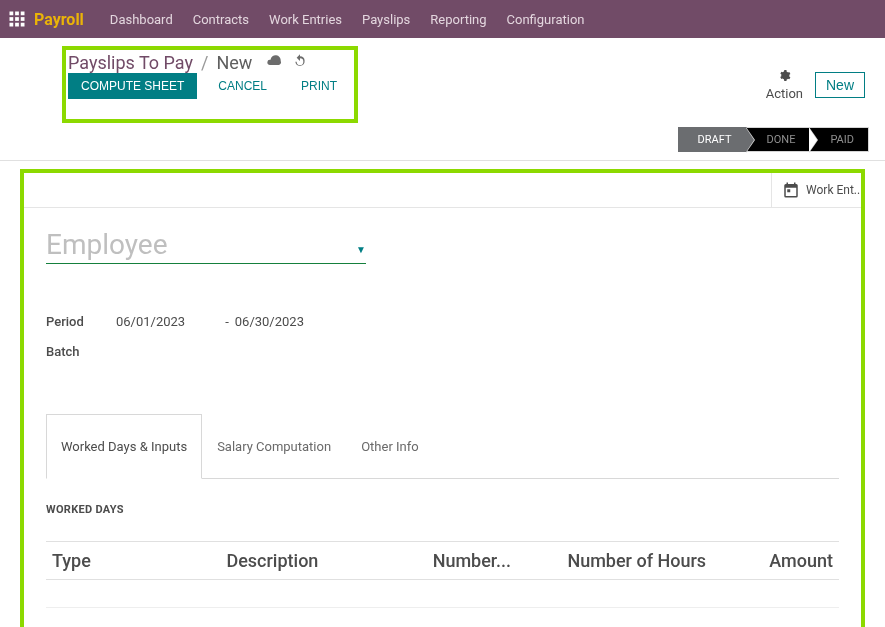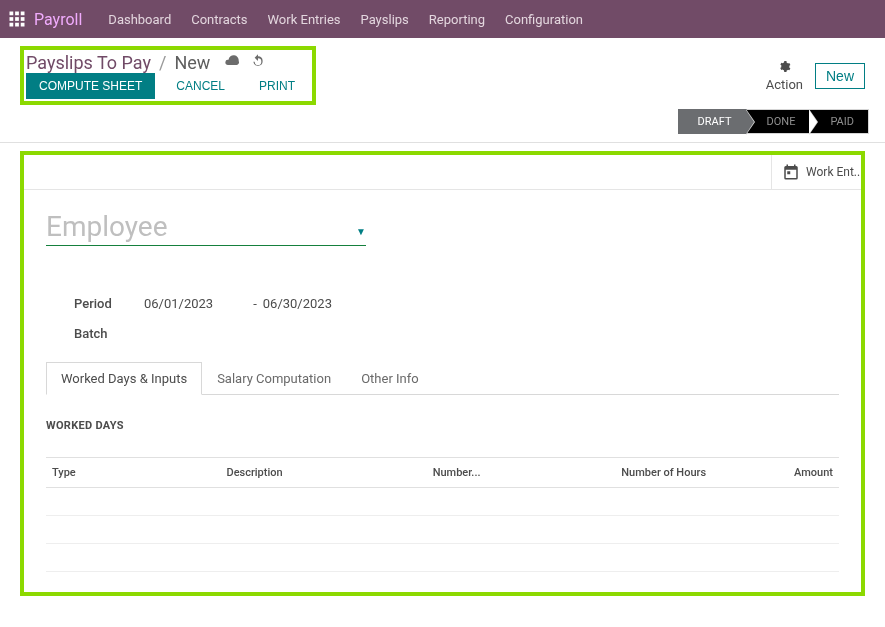--- a/index.html
+++ b/index.html
@@ -1,21 +1,21 @@
 <!DOCTYPE html>
 <html><head>
 <meta charset="utf-8">
 <style>
   * { box-sizing: border-box; margin: 0; padding: 0; }
   body { font-family: -apple-system, BlinkMacSystemFont, "Segoe UI", Roboto, sans-serif; font-size: 13px; color: #4c4c4c; background: #fff; }
   
   
   .navbar { background: #714B67; height: 38px; display: flex; align-items: center; padding: 0 8px; color: #e7e7e7; }
   .navbar .apps-icon { width: 18px; height: 18px; margin-right: 8px; cursor: pointer; }
-  .navbar .brand { color: #f0abfc; font-size: 16px; font-weight: 400; margin-right: 16px; }
+  .navbar .brand { color: #eab308; font-size: 16px; font-weight: 700; margin-right: 16px; }
   .navbar .nav-item { color: #e3d6de; padding: 0 10px; cursor: pointer; font-size: 13px; }
 
   
   .control-row { padding: 8px 20px 4px 20px; display: flex; align-items: center; justify-content: space-between; }
   .breadcrumb-line { display: flex; align-items: center; gap: 8px; font-size: 18px; }
   .breadcrumb-link { color: #714B67; cursor: pointer; }
   .breadcrumb-sep { color: #999; }
   .breadcrumb-current { color: #5f5f5f; }
   .breadcrumb-icons { display: flex; gap: 10px; margin-left: 6px; }
   .breadcrumb-icons svg { width: 16px; height: 16px; cursor: pointer; fill: #6c6c6c; }
@@ -43,50 +43,50 @@
   .status-step.active::after { border-left-color: #6b6d70; }
   .status-step::before {
     content: ""; position: absolute; right: -9px; top: -1px; width: 0; height: 0;
     border-top: 13px solid transparent; border-bottom: 13px solid transparent;
     border-left: 9px solid #d5d5d5; z-index: 1;
   }
   .status-step:last-child::after, .status-step:last-child::before { display:none;}
 
   
   .highlight-green { border: 4px solid #8cd900; }
-  .highlight-wrap-header { display: inline-block; padding: 2px 4px 2px 2px; }
+  .highlight-wrap-header { display: inline-block; padding: 2px 4px 20px 2px; margin-left: 42px; }
   
   
   .form-sheet { margin: 8px 20px 20px 20px; border: 4px solid #8cd900; background:#fff; }
   .form-top-actions { display:flex; justify-content:flex-end; border-bottom:1px solid #e5e5e5; }
   .smart-btn { display:flex; align-items:center; gap:6px; padding:8px 10px; border-left:1px solid #e5e5e5; cursor:pointer; color:#4c4c4c; font-size:12px; max-width:90px; white-space:nowrap; overflow:hidden; text-overflow:ellipsis;}
   .smart-btn svg{ width:18px; height:18px; fill:#4c4c4c; flex-shrink:0;}
   
   .form-inner { padding: 20px 22px; }
   .employee-field { display:flex; align-items:flex-end; border-bottom:1px solid #15803d; width:320px; padding-bottom:2px;}
   .employee-placeholder { font-size:28px; color:#bfbfbf; font-weight:400; flex:1; }
   .employee-caret { color:#017e84; font-size:10px; padding-bottom:6px; cursor:pointer;}
   
   .field-grid { margin-top:44px; }
   .field-row { display:flex; align-items:center; min-height:26px; margin-bottom:4px; font-size:13px;}
-  .field-label { width:70px; font-weight:500; color:#4c4c4c;margin-left:28px;}
+  .field-label { width:70px; font-weight:500; color:#4c4c4c;}
   .field-label.wide{width:80px;}
   .field-val { color:#4c4c4c; }
   .field-dash { margin: 0 6px;}
   .help-q { font-size:9px; color:#888; vertical-align:super; margin-left:2px;}
 
   
   .tabs { display:flex; border-bottom:1px solid #d8d8d8; margin-top:16px;}
-  .tab { padding:8px 14px; font-size:13px; color:#6a6a6a; cursor:pointer; border:1px solid transparent; border-bottom:none; margin-bottom:-1px;}
+  .tab { padding:24px 14px; font-size:13px; color:#6a6a6a; cursor:pointer; border:1px solid transparent; border-bottom:none; margin-bottom:-1px;margin-top:34px;}
   .tab.active { border-color:#d8d8d8; background:#fff; color:#4c4c4c; border-bottom:1px solid #fff;}
   
   
   .section-heading{ font-size:11px; font-weight:700; color:#4c4c4c; letter-spacing:0.3px; margin:24px 0 25px 0;}
   table.data{ width:100%; border-collapse:collapse;}
-  table.data th{ text-align:left; font-weight:500; font-size:11px; padding:8px 6px; border-top:1px solid #e0e0e0; border-bottom:1px solid #e0e0e0; color:#4c4c4c;}
+  table.data th{ text-align:left; font-weight:500; font-size:18px; padding:8px 6px; border-top:1px solid #e0e0e0; border-bottom:1px solid #e0e0e0; color:#4c4c4c;}
   table.data th.num{ text-align:right;}
   table.data td{ border-bottom:1px solid #eee; height:28px;}
 </style>
 </head>
 <body>
 
 <div class="navbar">
   <span class="apps-icon">
     <svg viewBox="0 0 24 24">
         <rect x="2" y="2" width="5" height="5" fill="#fff"></rect>

